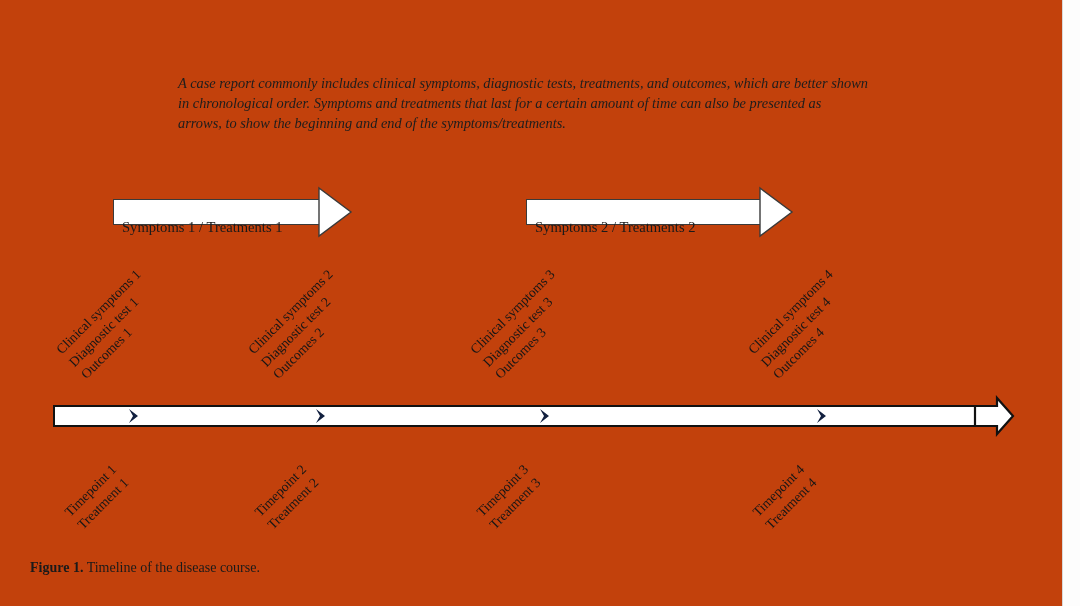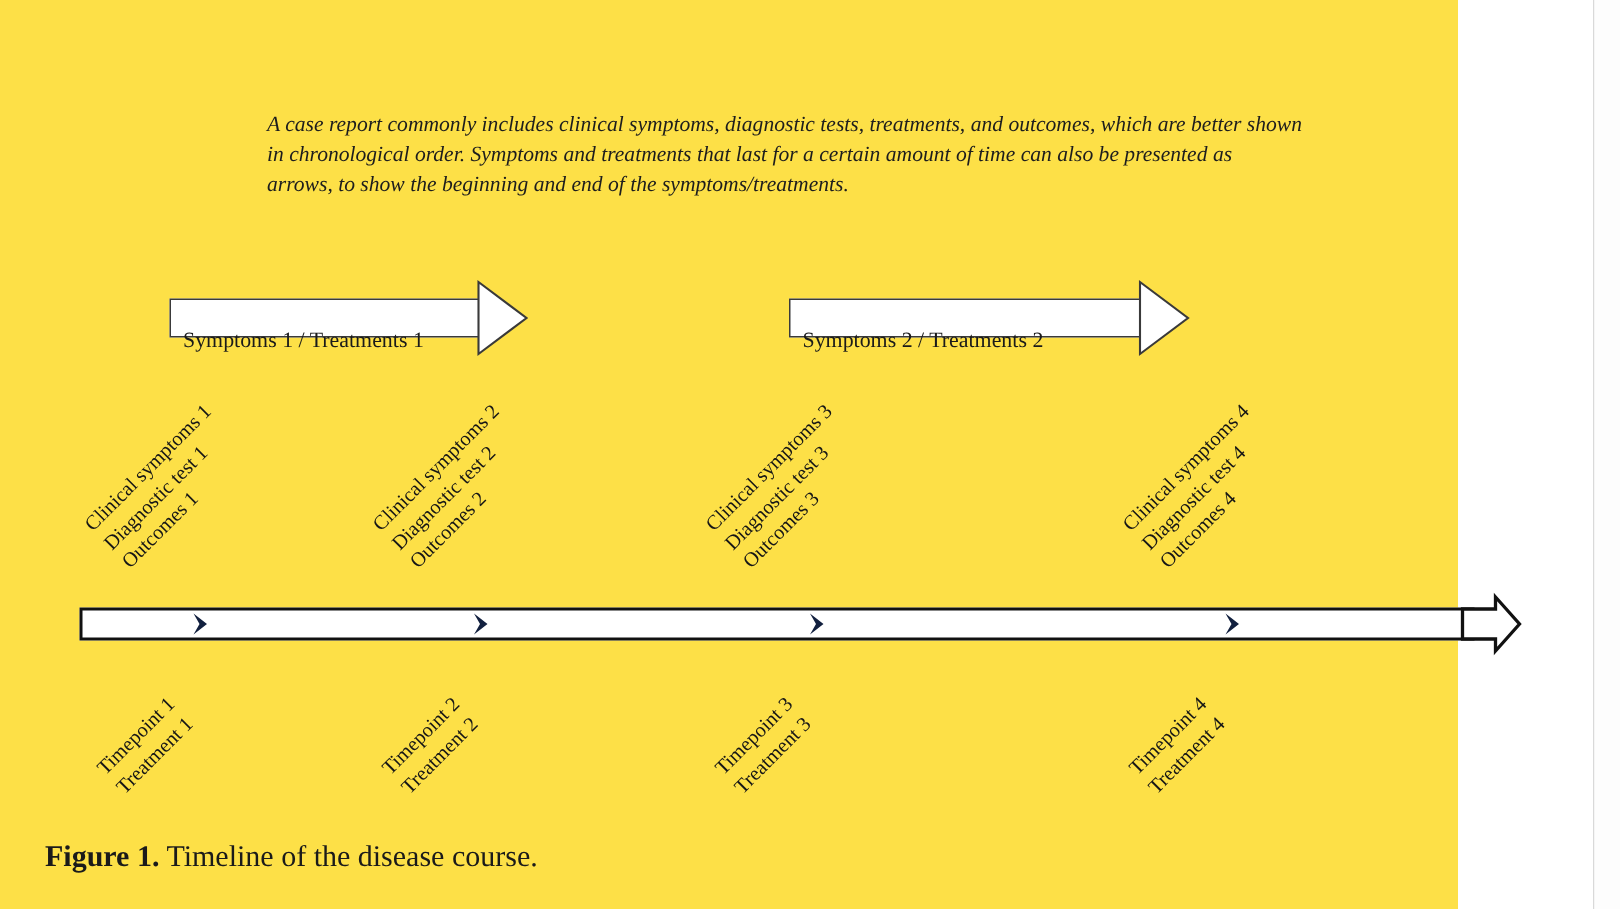--- a/index.html
+++ b/index.html
@@ -14,23 +14,23 @@
     position: relative;
     overflow: hidden;
     font-family: "Liberation Serif", "DejaVu Serif", serif;
     color: #222222;
   }
 
   
   #page-sheet {
     position: absolute;
     left: 0; top: 0;
-    width: 972px;
+    width: 1063px;
     height: 606px;
-    background: #fde047;
+    background: #c2410c;
   }
   #page-edge-divider {
     position: absolute;
     left: 1062px; top: 0;
     width: 1px; height: 606px;
     background: #d9d9d9;
   }
   #scroll-gutter {
     position: absolute;
     left: 1063px; top: 0;
@@ -143,21 +143,21 @@
     transform-origin: left top;
   }
   .upper-labels div,
   .lower-labels div { display: block; }
 
   
   #figure-caption {
     position: absolute;
     left: 30px;
     top: 560px;
-    font-size: 20px;
+    font-size: 14px;
     color: #1a1a1a;
     white-space: nowrap;
   }
   #figure-caption .caption-label { font-weight: bold; }
 </style>
 </head>
 <body>
 
 <div id="page-sheet">
 

